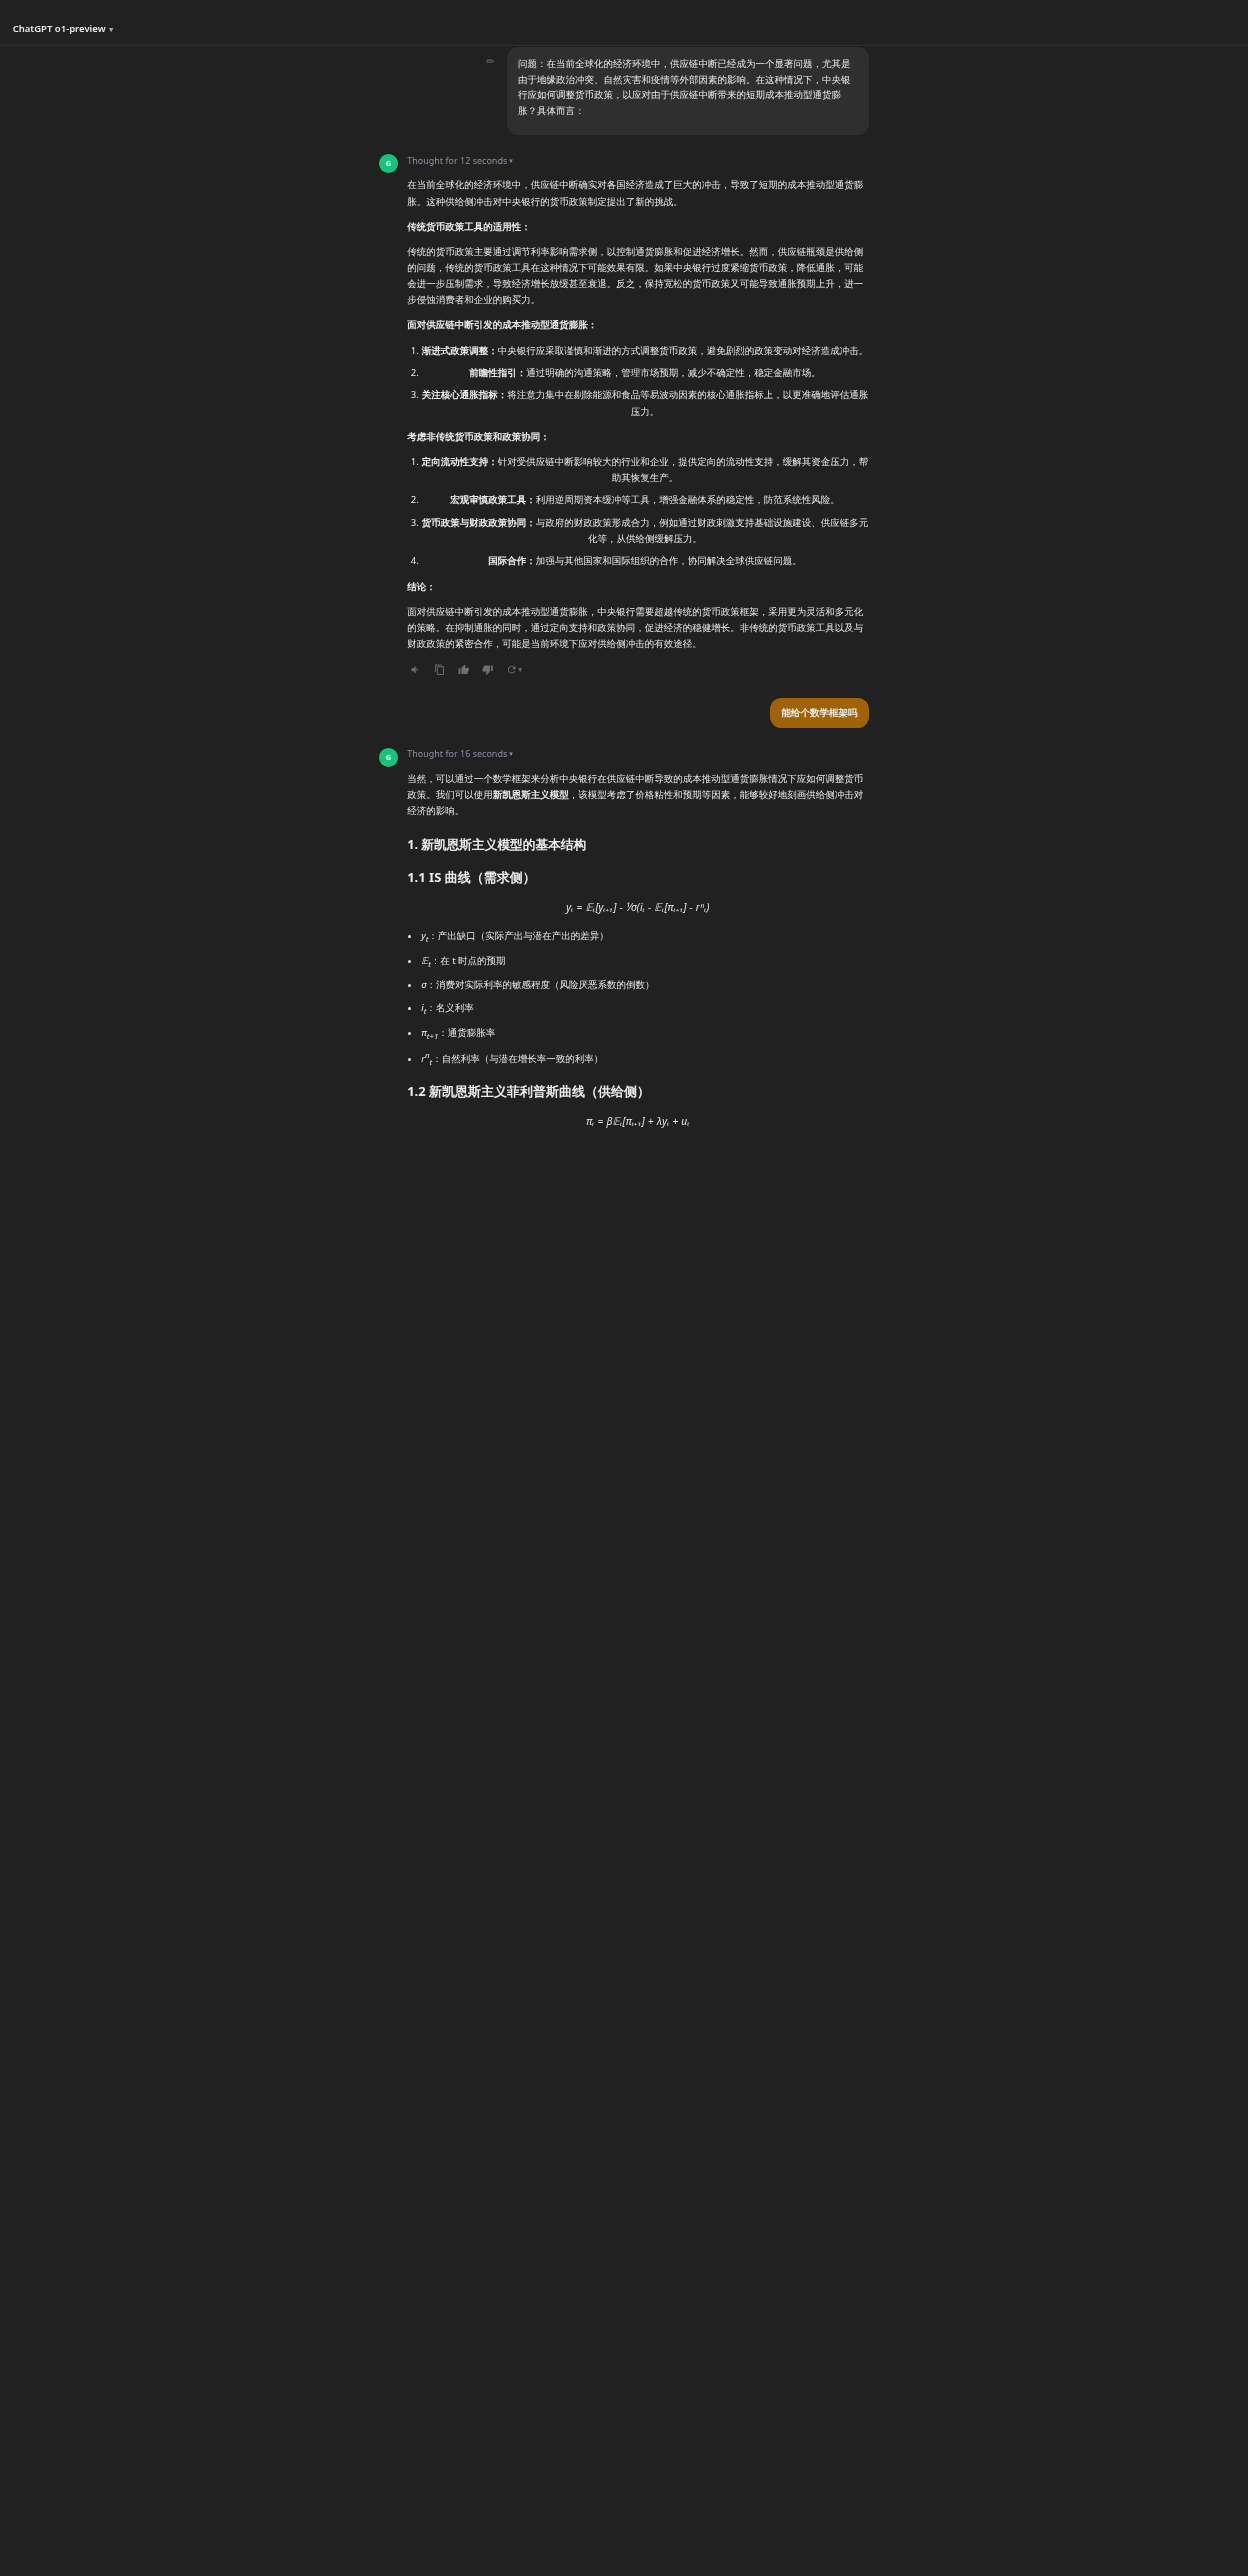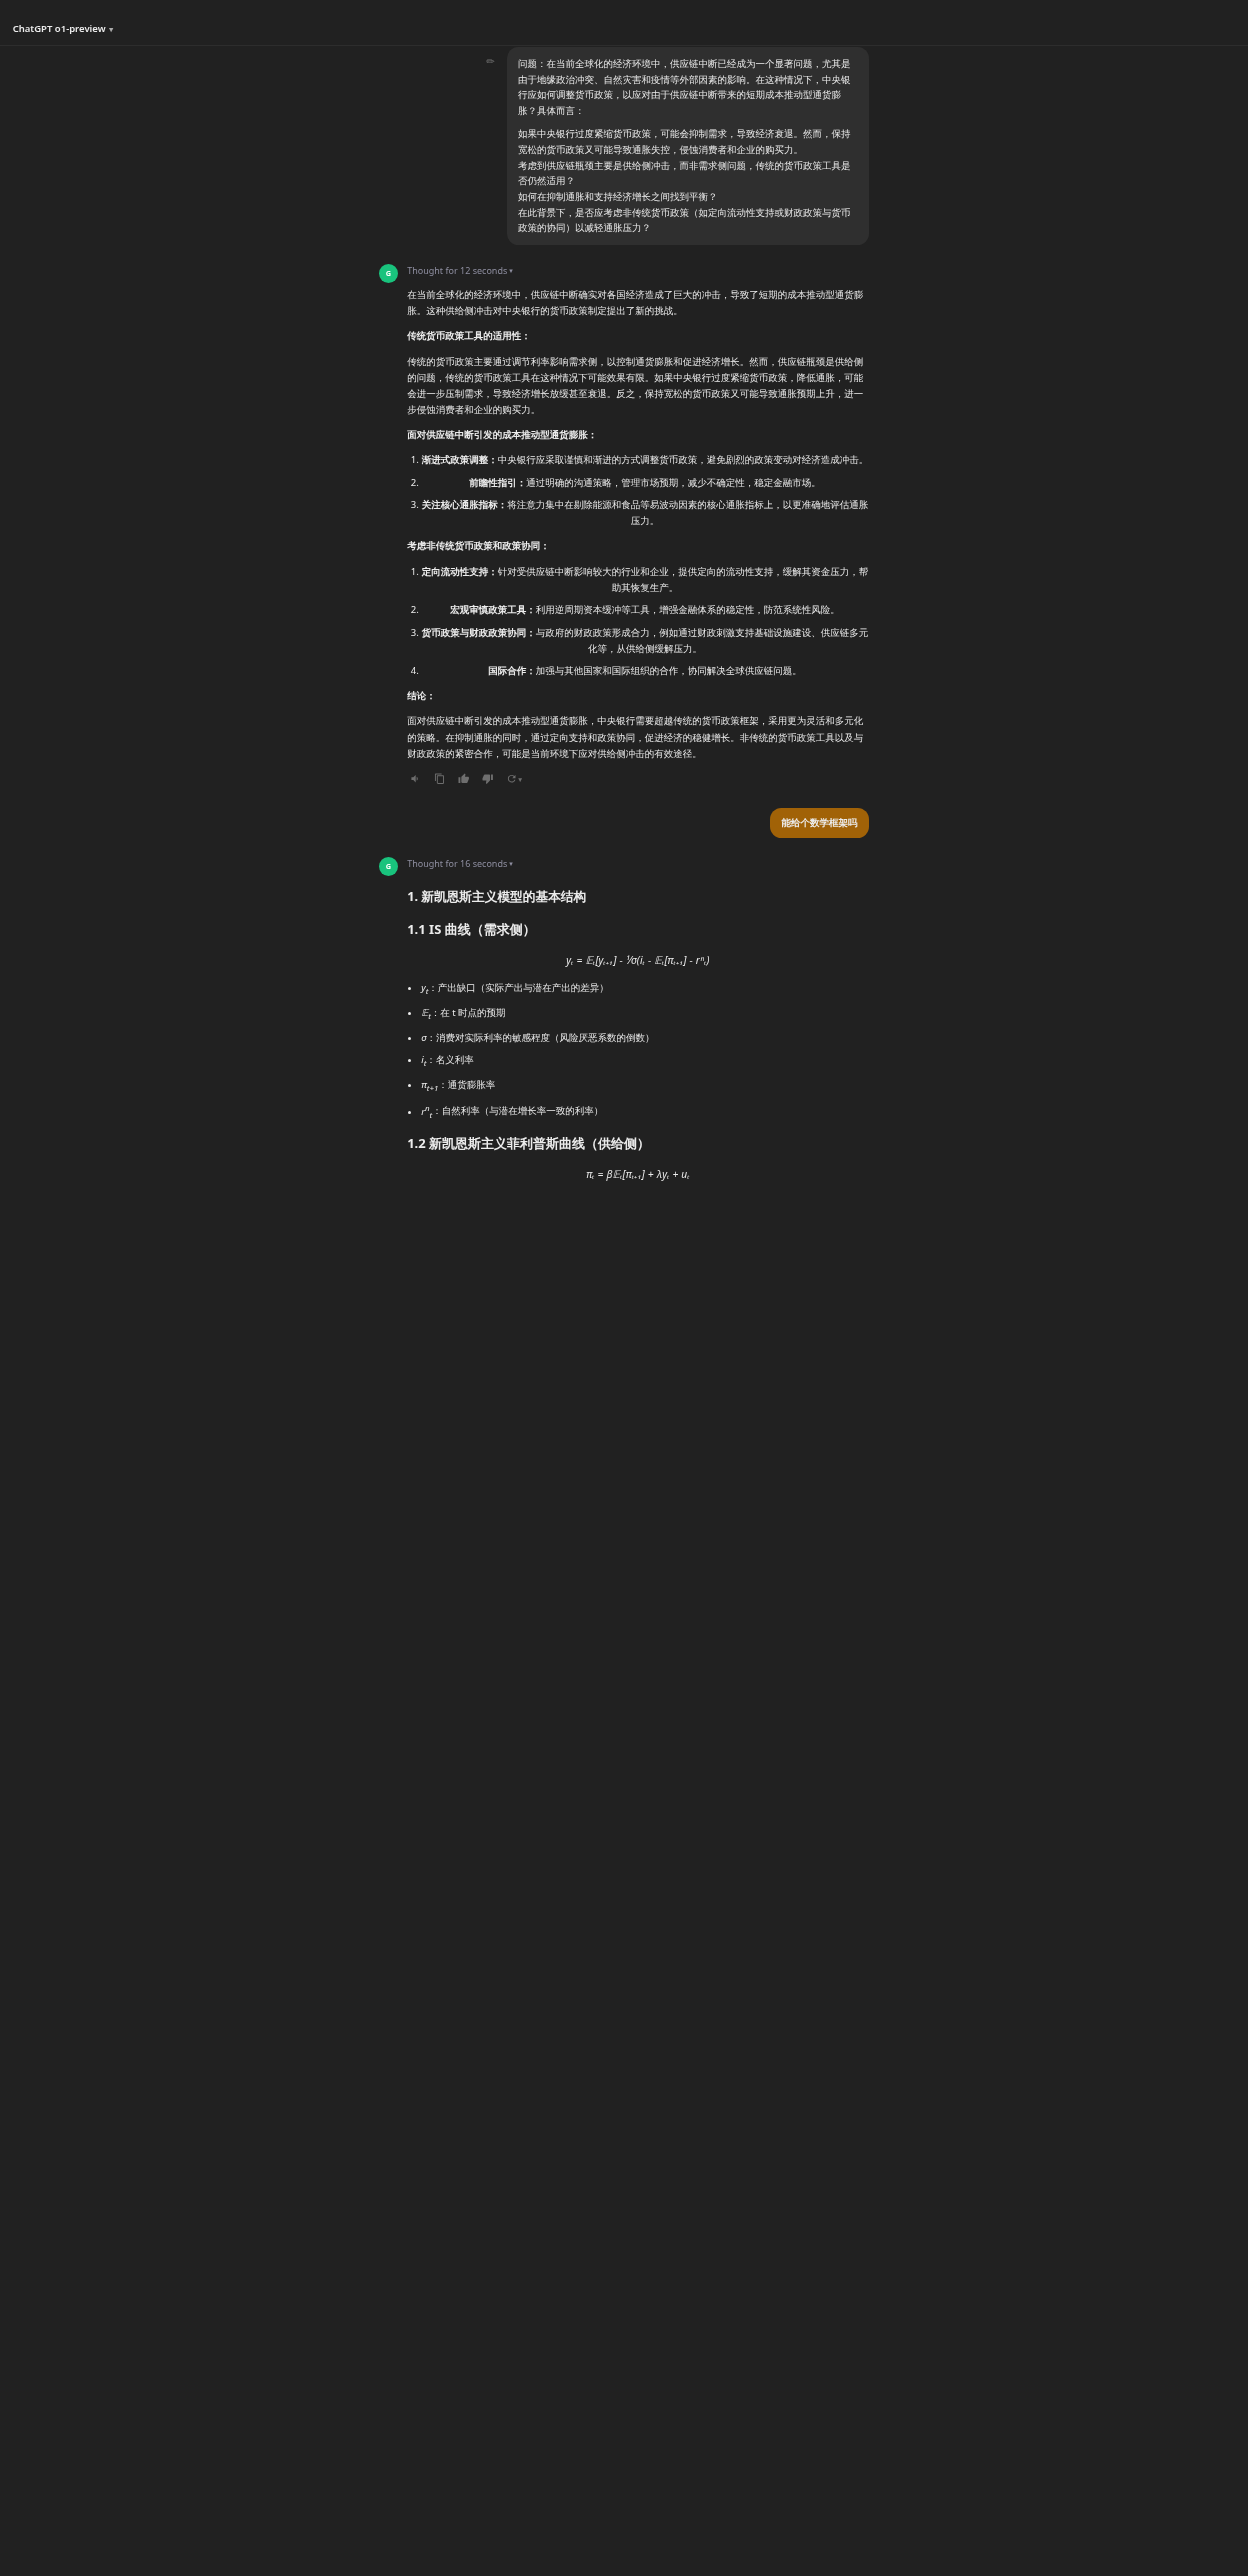--- a/index.html
+++ b/index.html
@@ -198,24 +198,20 @@
   </div>
 </div>
 
 <div class="main">
 
   <div class="user-message-wrap">
     <div class="user-message">
       <span class="user-message-edit">✏</span>
       <div>
         <p style="margin-bottom:7.6px;">问题：在当前全球化的经济环境中，供应链中断已经成为一个显著问题，尤其是由于地缘政治冲突、自然灾害和疫情等外部因素的影响。在这种情况下，中央银行应如何调整货币政策，以应对由于供应链中断带来的短期成本推动型通货膨胀？具体而言：</p>
-        <p style="white-space:pre-line;">如果中央银行过度紧缩货币政策，可能会抑制需求，导致经济衰退。然而，保持宽松的货币政策又可能导致通胀失控，侵蚀消费者和企业的购买力。
-考虑到供应链瓶颈主要是供给侧冲击，而非需求侧问题，传统的货币政策工具是否仍然适用？
-如何在抑制通胀和支持经济增长之间找到平衡？
-在此背景下，是否应考虑非传统货币政策（如定向流动性支持或财政政策与货币政策的协同）以减轻通胀压力？</p>
       </div>
     </div>
   </div>
 
   <div class="assistant-message-wrap">
     <div class="assistant-avatar">
       <svg viewBox="0 0 41 41" fill="none" xmlns="http://www.w3.org/2000/svg" style="font-size:16px">
         <circle cx="20.5" cy="20.5" r="20.5" fill="#19c37d"></circle>
         <text x="20.5" y="26" text-anchor="middle" font-size="16" fill="white" font-weight="bold">G</text>
       </svg>
@@ -297,20 +293,21 @@
       </svg>
     </div>
     <div class="assistant-content">
 
       <div class="thought-header">
         <span>Thought for 16 seconds</span>
         <span class="thought-chevron">▾</span>
       </div>
 
       <div class="prose">
+        <p>当然，可以通过一个数学框架来分析中央银行在供应链中断导致的成本推动型通货膨胀情况下应如何调整货币政策。我们可以使用<strong>新凯恩斯主义模型</strong>，该模型考虑了价格粘性和预期等因素，能够较好地刻画供给侧冲击对经济的影响。</p>
 
         <h1>1. 新凯恩斯主义模型的基本结构</h1>
 
         <p class="subsection-title">1.1 IS 曲线（需求侧）</p>
 
         <div class="math-block">
           <em>yₜ = 𝔼ₜ[yₜ₊₁] − ¹⁄σ(iₜ − 𝔼ₜ[πₜ₊₁] − rⁿₜ)</em>
         </div>
 
         <ul>

